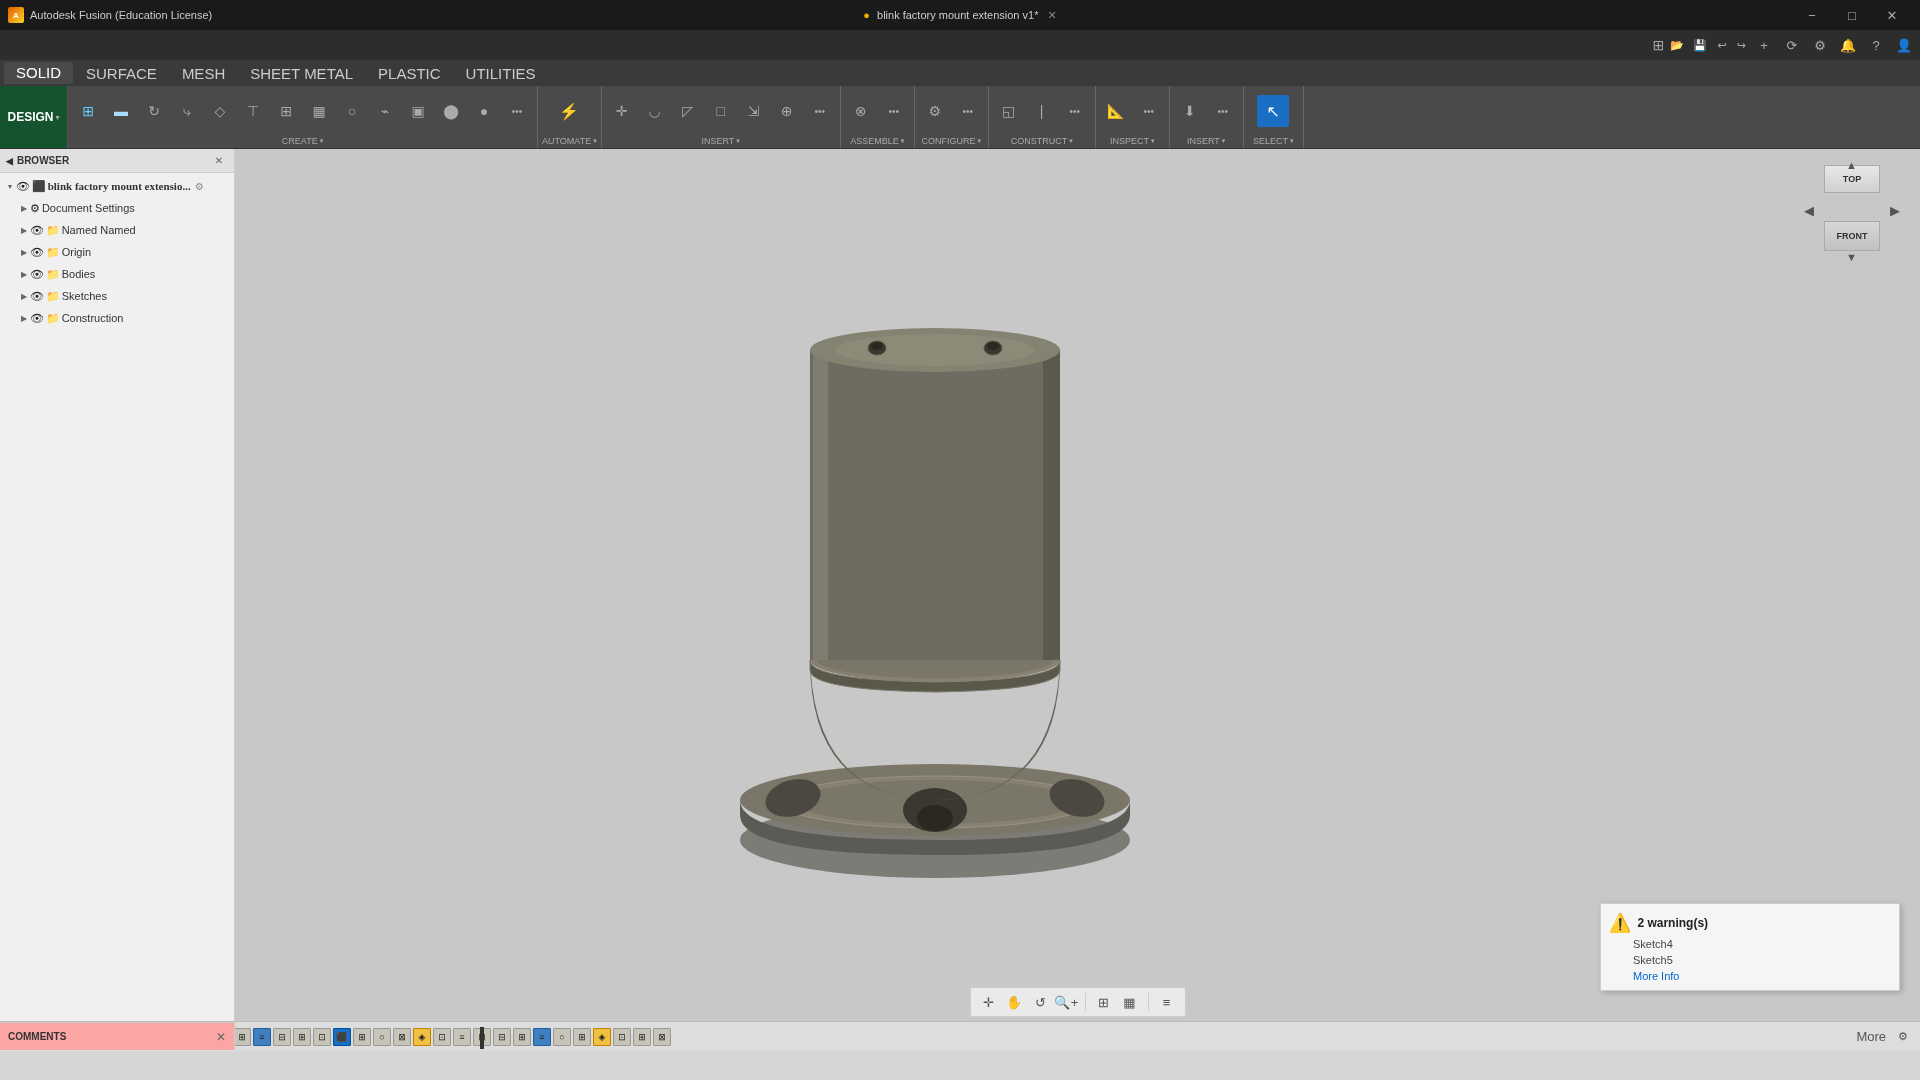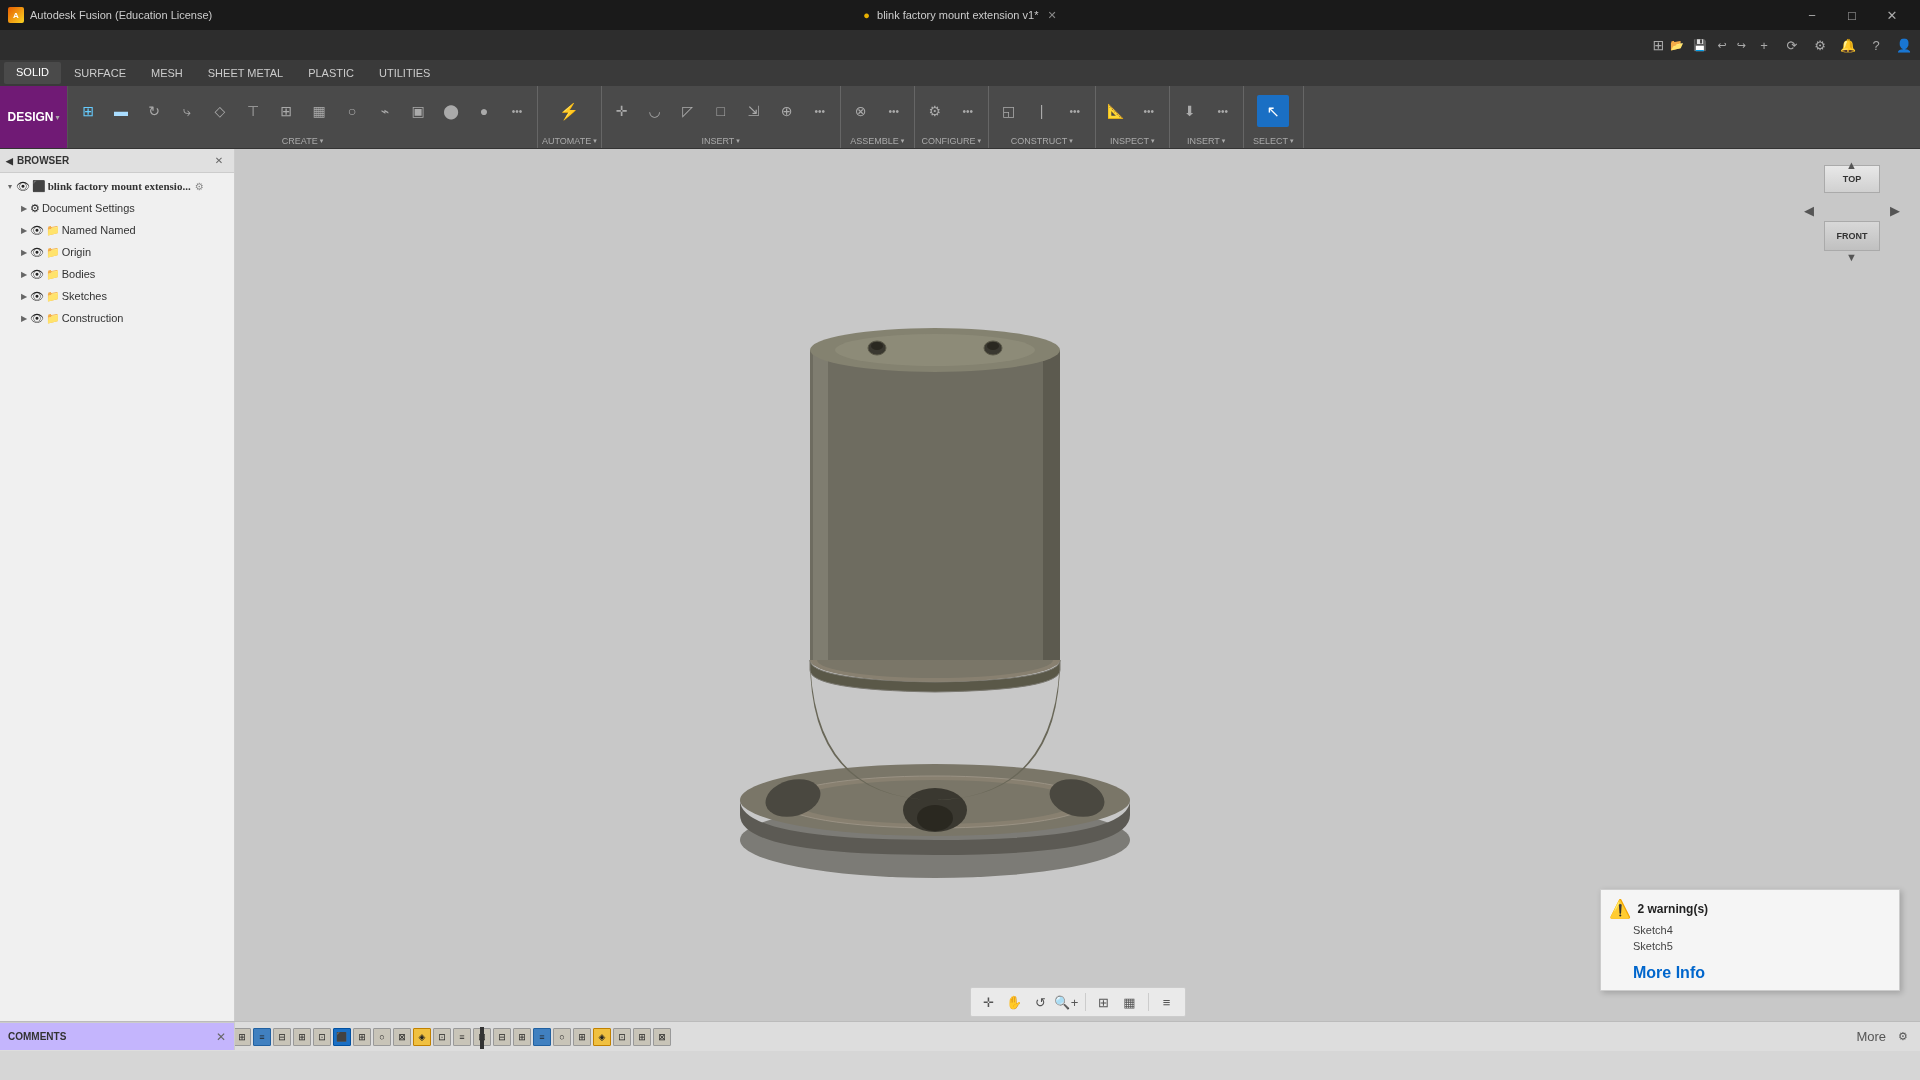--- a/index.html
+++ b/index.html
@@ -25,21 +25,21 @@
     
     #toolbar-area {
       width: 100%; background: #4a4a4a; border-bottom: 1px solid #333;
     }
 
     
     #tab-strip {
       display: flex; align-items: center; background: #3a3a3a; height: 26px; padding: 0 4px; gap: 1px;
     }
     .ts-tab {
-      padding: 3px 12px; color: #ccc; font-size: 11px; cursor: pointer; border-radius: 2px; height: 22px; display: flex; align-items: center;
+      padding: 3px 12px; color: #ccc; font-size: 15px; cursor: pointer; border-radius: 2px; height: 22px; display: flex; align-items: center;
     }
     .ts-tab.active { background: #4a4a4a; color: white; border-bottom: 2px solid #4a4a4a; }
     .toolbar-group {
       display: flex; flex-direction: column; align-items: center; border-right: 1px solid #666; padding: 0 4px; min-width: 60px;
     }
     .toolbar-group-items { display: flex; gap: 1px; align-items: center; flex: 1; }
     .toolbar-group-label { font-size: 9px; color: #aaa; margin-bottom: 2px; display: flex; align-items: center; gap: 2px; cursor: pointer; }
     .toolbar-group-label::after { content: '▾'; font-size: 7px; }
     .tb-btn {
       width: 32px; height: 32px; background: transparent; border: none; cursor: pointer; display: flex; flex-direction: column; align-items: center; justify-content: center; border-radius: 2px; padding: 2px;
@@ -83,21 +83,21 @@
     }
 
     
     #warning-panel {
       position: absolute; bottom: 30px; right: 20px; width: 300px; background: #f5f5f5; border: 1px solid #ccc; padding: 8px; box-shadow: 2px 2px 6px rgba(0,0,0,0.2);
     }
     .warning-header { display: flex; align-items: center; gap: 6px; }
     .warning-icon { font-size: 18px; }
     .warning-title { font-weight: bold; font-size: 12px; }
     .warning-details { margin-top: 4px; font-size: 11px; color: #444; padding-left: 24px; }
-    .warning-link { color: #0066cc; cursor: pointer; font-size: 16px; padding-left: 24px; margin-top: 12px; display: block; font-weight: bold; }
+    .warning-link { color: #0066cc; cursor: pointer; font-size: 11px; padding-left: 24px; margin-top: 4px; display: block; }
     .bt-btn { width: 24px; height: 24px; background: transparent; border: none; cursor: pointer; display: flex; align-items: center; justify-content: center; font-size: 13px; color: #555; border-radius: 2px; }
     .bt-sep { width: 1px; height: 18px; background: #ccc; margin: 0 4px; }
 
     
     #comments-bar {
       width: 235px; height: 30px; background: #e0e0e0; border-top: 1px solid #ccc; border-right: 1px solid #ccc; display: flex; align-items: center; padding: 0 8px; justify-content: space-between; position: absolute; bottom: 0; left: 0;
     }
     .comments-label { font-size: 10px; font-weight: bold; color: #333; }
     .comments-btn { background: transparent; border: none; cursor: pointer; font-size: 12px; color: #666; }
 
@@ -164,21 +164,21 @@
     <div class="ts-tab active">SOLID</div>
     <div class="ts-tab">SURFACE</div>
     <div class="ts-tab">MESH</div>
     <div class="ts-tab">SHEET METAL</div>
     <div class="ts-tab">PLASTIC</div>
     <div class="ts-tab">UTILITIES</div>
   </div>
 
   <div style="display:flex; position:relative; height:62px; background:#4a4a4a; align-items:stretch;">
 
-    <div style="width:68px; background:#701a75; display:flex; align-items:center; justify-content:center; border-right:1px solid #555; cursor:pointer; flex-shrink:0;">
+    <div style="width:68px; background:#14532d; display:flex; align-items:center; justify-content:center; border-right:1px solid #555; cursor:pointer; flex-shrink:0;">
       <span style="color:white; font-size:12px; font-weight:bold;">DESIGN</span>
       <span style="color:#aaa; font-size:8px; margin-left:2px;">▾</span>
     </div>
 
     <div class="toolbar-group">
       <div class="toolbar-group-items">
 
         <button class="tb-btn" title="New Component">
           <div class="btn-icon" style="color:#6cf;">⊞</div>
         </button>
@@ -551,16 +551,16 @@
   <div class="tl-item" style="background:#c8c4b8;">⊞</div>
   <div class="tl-item" style="background:#c8c4b8;">⊠</div>
 
   <div class="tl-marker" style="left:480px;"></div>
 
   <span class="tl-more" style="margin-left:auto;">More</span>
 
   <button class="tl-btn" style="margin-left:4px;">⚙</button>
 </div>
 
-<div id="comments-bar" style="position:absolute; bottom:30px; left:0; width:235px; height:28px; background:#c4b5fd; border-top:1px solid #ccc; border-right:1px solid #ccc; display:flex; align-items:center; padding:0 8px; justify-content:space-between; z-index:5;">
+<div id="comments-bar" style="position:absolute; bottom:30px; left:0; width:235px; height:28px; background:#fca5a5; border-top:1px solid #ccc; border-right:1px solid #ccc; display:flex; align-items:center; padding:0 8px; justify-content:space-between; z-index:5;">
   <span class="comments-label">COMMENTS</span>
   <button class="comments-btn">✕</button>
 </div>
 
 </body></html>

